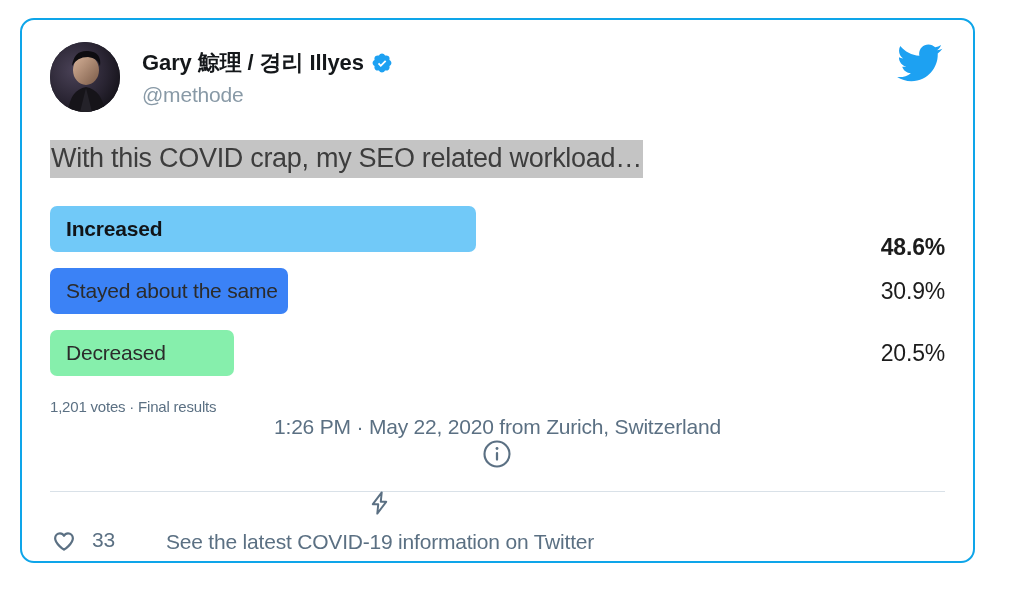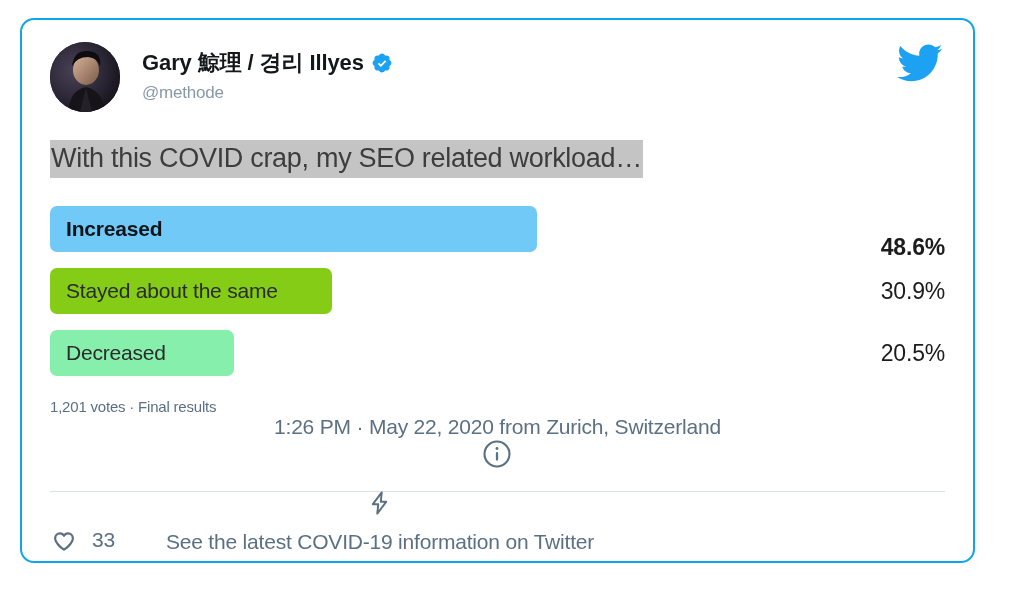--- a/index.html
+++ b/index.html
@@ -63,21 +63,21 @@
   }
 
   .verified-badge {
     width: 22px;
     height: 22px;
     flex: 0 0 22px;
     display: block;
   }
 
   .handle {
-    font-size: 17px;
+    font-size: 21px;
     color: #8899a6;
     margin-top: 5px;
     letter-spacing: -0.2px;
   }
 
   .brand-bird {
     position: absolute;
     right: 2px;
     top: 20px;
     width: 46px;
@@ -260,28 +260,28 @@
     </svg>
   </div>
 
   <div class="tweet-text">
     <span class="hl">With this COVID crap, my SEO related workload…</span>
   </div>
 
   <div class="poll">
 
     <div class="poll-row">
-      <div class="poll-bar winner" style="width: 487px; background: rgb(113, 201, 248);">
+      <div class="poll-bar winner" style="width: 426px; background: rgb(113, 201, 248);">
         <span class="poll-option-label">Increased</span>
       </div>
       <span class="poll-pct winner-pct">48.6%</span>
     </div>
 
     <div class="poll-row">
-      <div class="poll-bar loser" style="width: 282px; background: #84cc16;">
+      <div class="poll-bar loser" style="width: 238px; background: #3b82f6;">
         <span class="poll-option-label">Stayed about the same</span>
       </div>
       <span class="poll-pct">30.9%</span>
     </div>
 
     <div class="poll-row">
       <div class="poll-bar loser" style="width: 184px; background: #86efac;">
         <span class="poll-option-label">Decreased</span>
       </div>
       <span class="poll-pct">20.5%</span>

